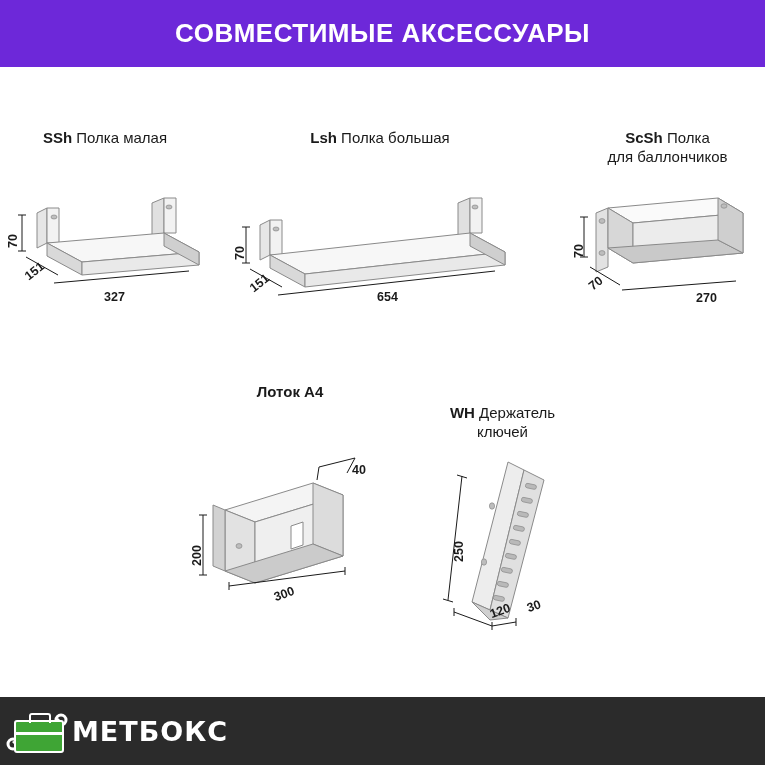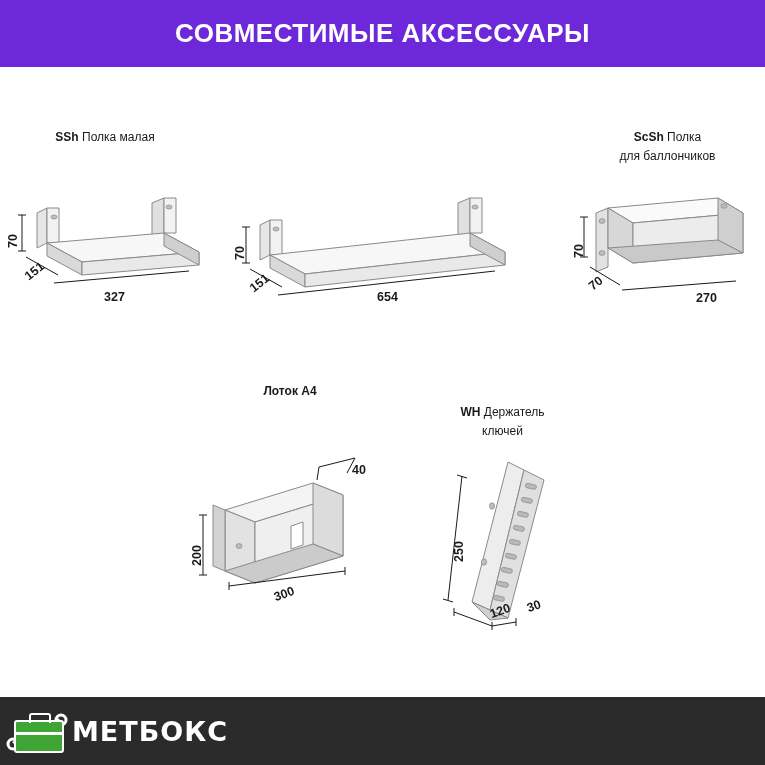--- a/index.html
+++ b/index.html
@@ -107,21 +107,21 @@
     font-weight: bold;
     letter-spacing: 1px;
     font-family: "DejaVu Sans", sans-serif;
   }
 
   
   .item {
     position: absolute;
   }
   .item-title {
-    font-size: 12px;
+    font-size: 15px;
     color: #1a1a1a;
     line-height: 19px;
     text-align: center;
     width: 100%;
   }
   .item-title b {
     font-weight: bold;
   }
   .item-fig {
     position: absolute;
@@ -177,20 +177,26 @@
       <line x1="4" y1="20" x2="12" y2="20" stroke="#1a1a1a" stroke-width="1"></line>
       <line x1="4" y1="56" x2="12" y2="56" stroke="#1a1a1a" stroke-width="1"></line>
       <line x1="12" y1="62" x2="44" y2="80" stroke="#1a1a1a" stroke-width="1"></line>
       <line x1="40" y1="88" x2="175" y2="76" stroke="#1a1a1a" stroke-width="1"></line>
     </svg>
   </div>
   <div class="dim rot-90" style="left:6px; top:248px;">70</div>
   <div class="dim rot-45" style="left:22px; top:272px;">151</div>
   <div class="dim" style="left:104px; top:290px;">327</div>
 
+  <div class="item" style="left:280px; top:128px; width:200px;">
+    <div class="item-title">
+      <b>Lsh</b>
+      <span>Полка большая</span>
+    </div>
+  </div>
   <div class="item-fig" style="left:240px; top:195px; width:290px; height:120px;">
     <svg width="290" height="120" viewBox="0 0 290 120">
       <polygon points="20,30 30,25 30,60 20,65" fill="#e6e6e6" stroke="#8a8a8a" stroke-width="1"></polygon>
       <polygon points="30,25 42,25 42,60 30,60" fill="#f2f2f2" stroke="#8a8a8a" stroke-width="1"></polygon>
       <polygon points="218,8 230,3 230,38 218,43" fill="#e0e0e0" stroke="#8a8a8a" stroke-width="1"></polygon>
       <polygon points="230,3 242,3 242,38 230,38" fill="#f2f2f2" stroke="#8a8a8a" stroke-width="1"></polygon>
       <polygon points="30,60 230,38 265,57 65,79" fill="#f7f7f7" stroke="#8a8a8a" stroke-width="1"></polygon>
       <polygon points="30,60 65,79 65,92 30,73" fill="#d9d9d9" stroke="#8a8a8a" stroke-width="1"></polygon>
       <polygon points="65,79 265,57 265,70 65,92" fill="#e9e9e9" stroke="#8a8a8a" stroke-width="1"></polygon>
       <polygon points="230,38 265,57 265,70 230,51" fill="#cfcfcf" stroke="#8a8a8a" stroke-width="1"></polygon>

